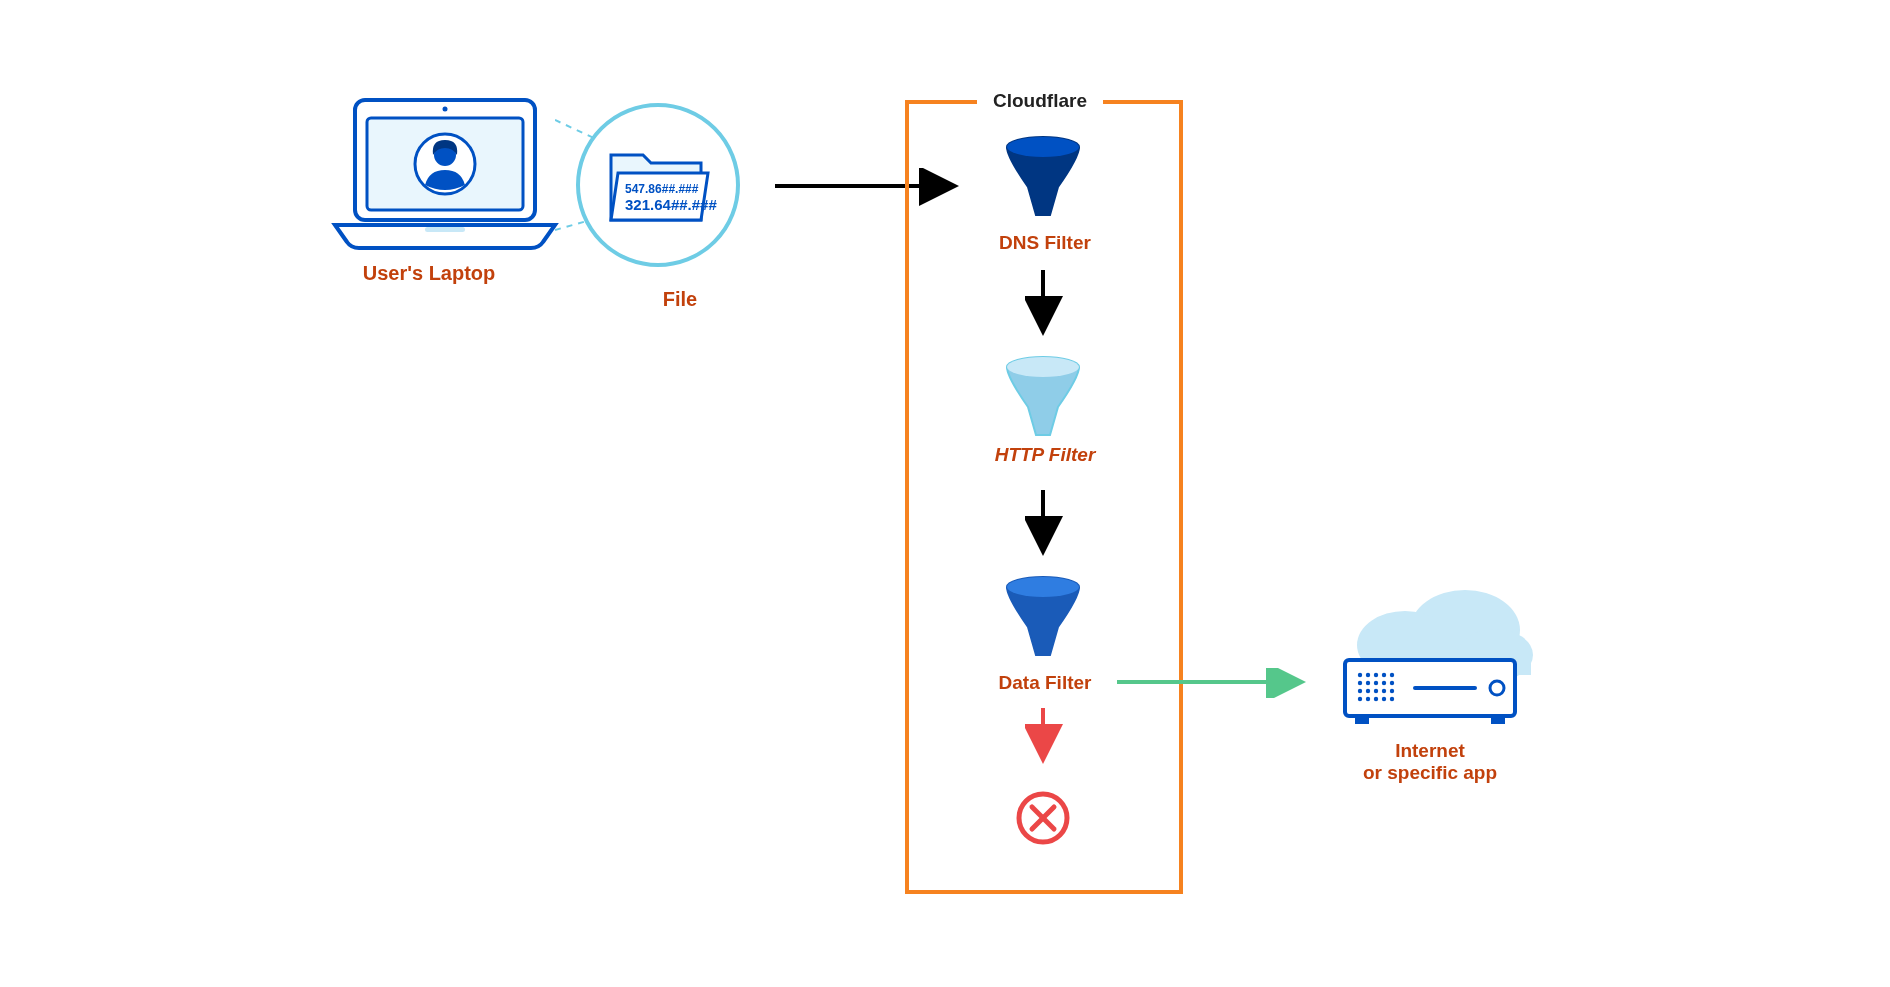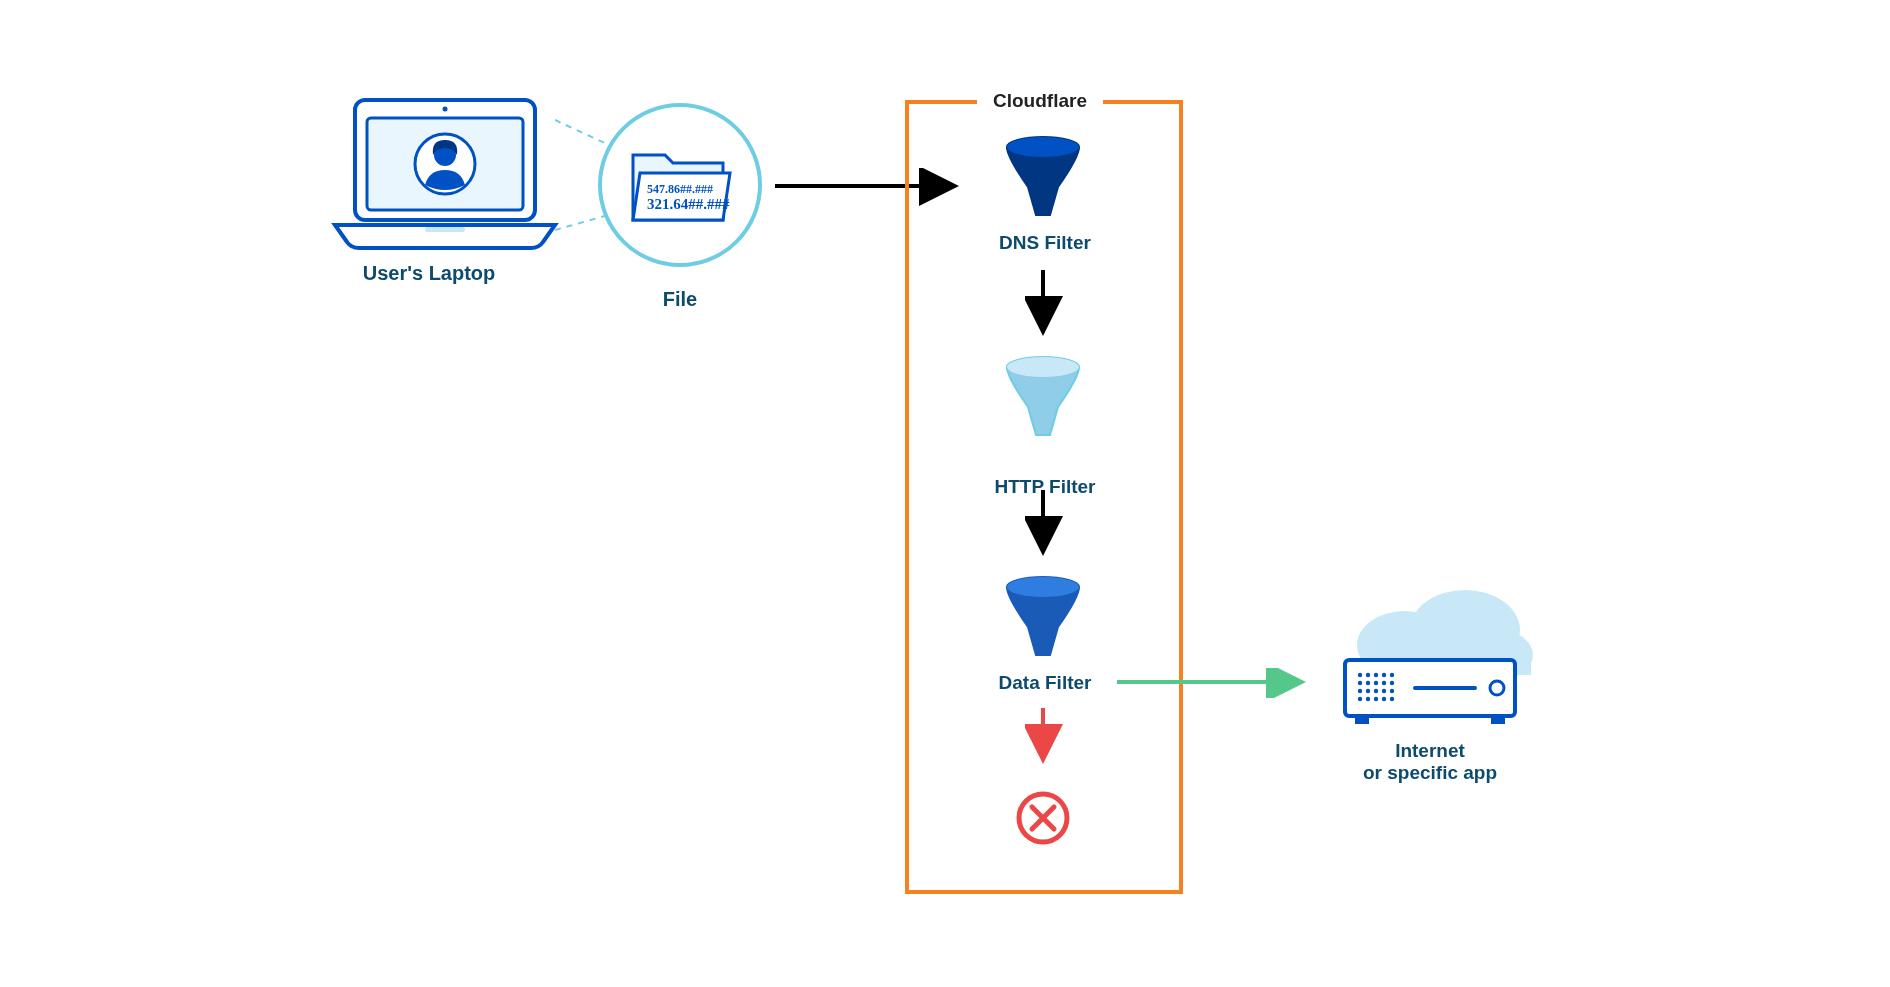--- a/index.html
+++ b/index.html
@@ -13,21 +13,21 @@
   .stage {
     position: relative;
     width: 1500px;
     height: 900px;
     margin: 0 auto;
     transform: scale(1.0);
   }
   .label {
     position: absolute;
     font-weight: 700;
-    color: #0c4a6e;
+    color: #c2410c;
     text-align: center;
     font-size: 20px;
   }
   .small-label {
     font-size: 19px;
     font-weight: 700;
   }
 </style>
 </head>
 <body>
@@ -53,21 +53,21 @@
       <path d="M 108 65 Q 106 50 120 50 Q 134 50 132 65 Q 128 58 120 58 Q 112 58 108 65" fill="#003682"></path>
     </svg>
   </div>
   <div class="label" style="left:114px; top:262px; width:240px;">User's Laptop</div>
 
   <svg style="position:absolute; left:360px; top:100px;" width="90" height="170">
     <line x1="0" y1="20" x2="78" y2="56" stroke="#6ECCE5" stroke-width="2" stroke-dasharray="6,6"></line>
     <line x1="0" y1="130" x2="78" y2="108" stroke="#6ECCE5" stroke-width="2" stroke-dasharray="6,6"></line>
   </svg>
 
-  <div style="position:absolute; left:400px; top:100px;font-family:Liberation Serif, serif;">
+  <div style="position:absolute; left:378px; top:100px;">
     <svg width="170" height="170" viewBox="0 0 170 170">
       <circle cx="85" cy="85" r="80" fill="#fff" stroke="#6ECCE5" stroke-width="4"></circle>
 
       <path d="M 38 55 L 70 55 L 78 63 L 128 63 L 128 120 L 38 120 Z" fill="#E9F6FD" stroke="#0051C3" stroke-width="3"></path>
 
       <path d="M 45 73 L 135 73 L 128 120 L 38 120 Z" fill="#fff" stroke="#0051C3" stroke-width="3"></path>
     </svg>
     <div style="position:absolute; left:52px; top:82px; font-size:12px; font-weight:700; color:#0051C3;">547.86##.###</div>
     <div style="position:absolute; left:52px; top:96px; font-size:15px; font-weight:700; color:#0051C3;">321.64##.###</div>
   </div>
@@ -106,21 +106,21 @@
     <line x1="18" y1="0" x2="18" y2="62" stroke="#000" stroke-width="4" marker-end="url(#ah-black2)"></line>
   </svg>
 
   <div style="position:absolute; left:808px; top:355px;">
     <svg width="80" height="90" viewBox="0 0 80 90">
       <ellipse cx="40" cy="12" rx="36" ry="10" fill="#C8E8F7" stroke="#6ECCE5" stroke-width="2"></ellipse>
       <path d="M 4 12 Q 4 22 25 52 L 33 80 L 47 80 L 55 52 Q 76 22 76 12" fill="#8FCDE8" stroke="#6ECCE5" stroke-width="2"></path>
       <ellipse cx="40" cy="12" rx="36" ry="10" fill="#C8E8F7"></ellipse>
     </svg>
   </div>
-  <div class="label small-label" style="left:760px; top:476px; width:180px;">HTTP Filter</div>
+  <div class="label small-label" style="left:760px; top:444px; width:180px;font-style:italic;">HTTP Filter</div>
 
   <svg style="position:absolute; left:830px; top:490px;" width="40" height="80">
     <defs>
       <marker id="ah-black3" markerWidth="12" markerHeight="12" refX="9" refY="5" orient="auto">
         <path d="M0,0 L10,5 L0,10 Z" fill="#000"></path>
       </marker>
     </defs>
     <line x1="18" y1="0" x2="18" y2="62" stroke="#000" stroke-width="4" marker-end="url(#ah-black3)"></line>
   </svg>
 

